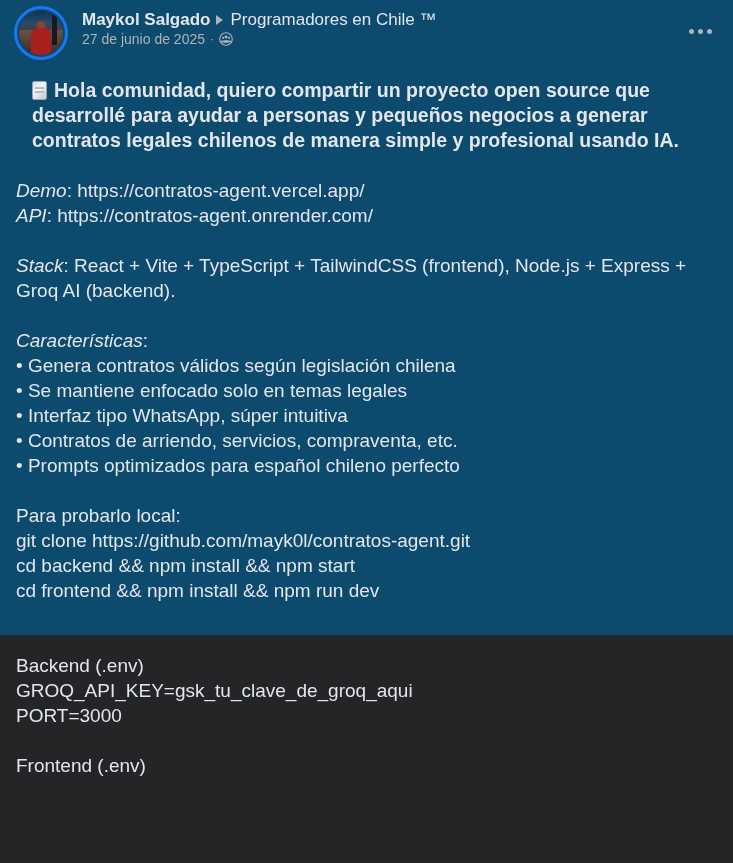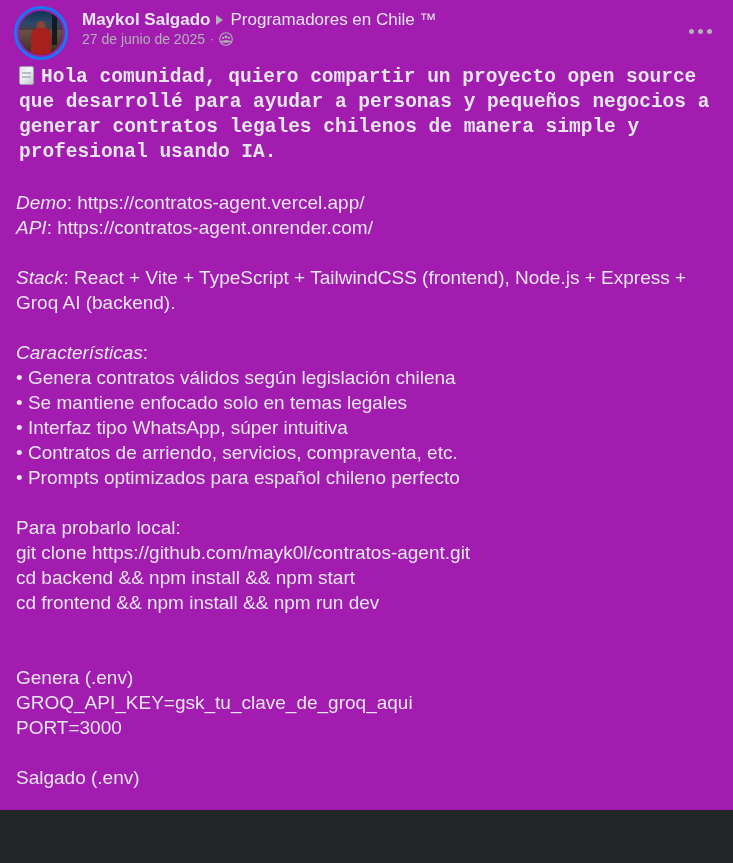--- a/index.html
+++ b/index.html
@@ -11,22 +11,22 @@
     width: 733px;
     height: 863px;
     overflow: hidden;
     font-family: "Liberation Sans", sans-serif;
     color: #e4e6eb;
     -webkit-font-smoothing: antialiased;
   }
 
   .post {
     width: 733px;
-    height: 810px;
-    background: #a21caf;
+    height: 635px;
+    background: #0c4a6e;
     position: relative;
     box-sizing: border-box;
   }
 
   
   .post-header {
     display: flex;
     align-items: flex-start;
     padding: 6px 14px 0 14px;
     position: relative;
@@ -172,22 +172,21 @@
 
   
   .post-body {
     padding: 4px 18px 0 16px;
     font-size: 19px;
     line-height: 25px;
     color: #e4e6eb;
   }
 
   .para {
-    margin: 3px;
-    font-family: Liberation Mono, monospace;
+    margin: 16px;
   }
   .para.lead {
     font-weight: bold;
     font-size: 19.5px;
     line-height: 25px;
     margin-bottom: 0;
   }
   .emoji-scroll {
     display: inline-block;
     width: 15px;
@@ -304,21 +303,21 @@
     <p class="line">Para probarlo local:</p>
     <p class="line">git clone https://github.com/mayk0l/contratos-agent.git</p>
     <p class="line">cd backend &amp;&amp; npm install &amp;&amp; npm start</p>
     <p class="line">cd frontend &amp;&amp; npm install &amp;&amp; npm run dev</p>
 
     <div class="spacer"></div>
 
 
     <div class="spacer"></div>
 
-    <p class="line">Genera (.env)</p>
+    <p class="line">Backend (.env)</p>
     <p class="line">GROQ_API_KEY=gsk_tu_clave_de_groq_aqui</p>
     <p class="line">PORT=3000</p>
 
     <div class="spacer"></div>
 
-    <p class="line">Salgado (.env)</p>
+    <p class="line">Frontend (.env)</p>
   </div>
 </div>
 
 </body></html>

